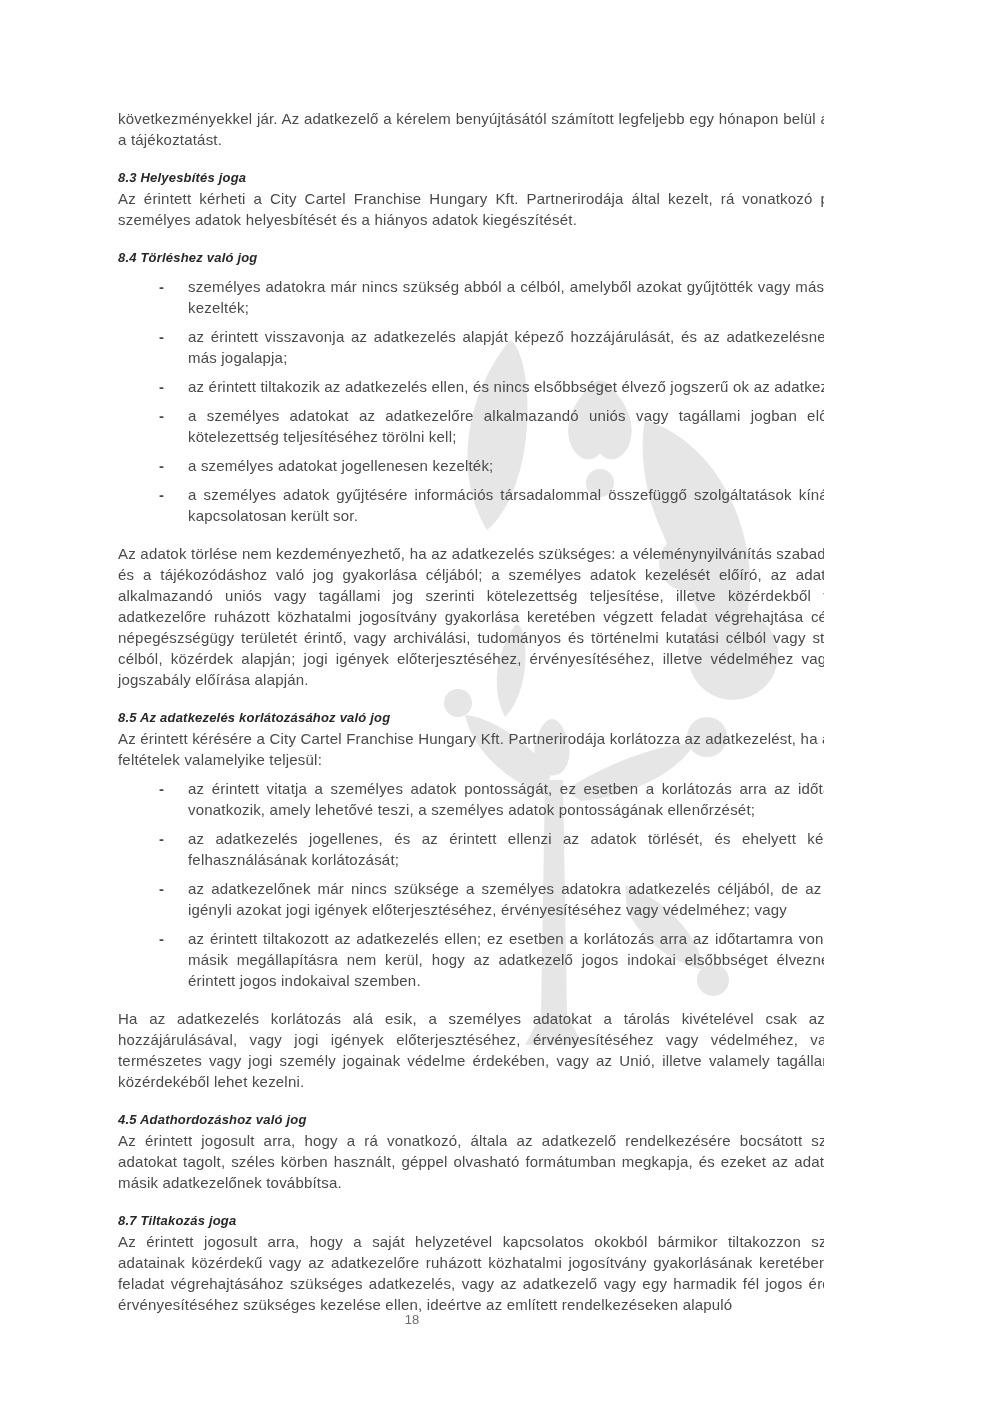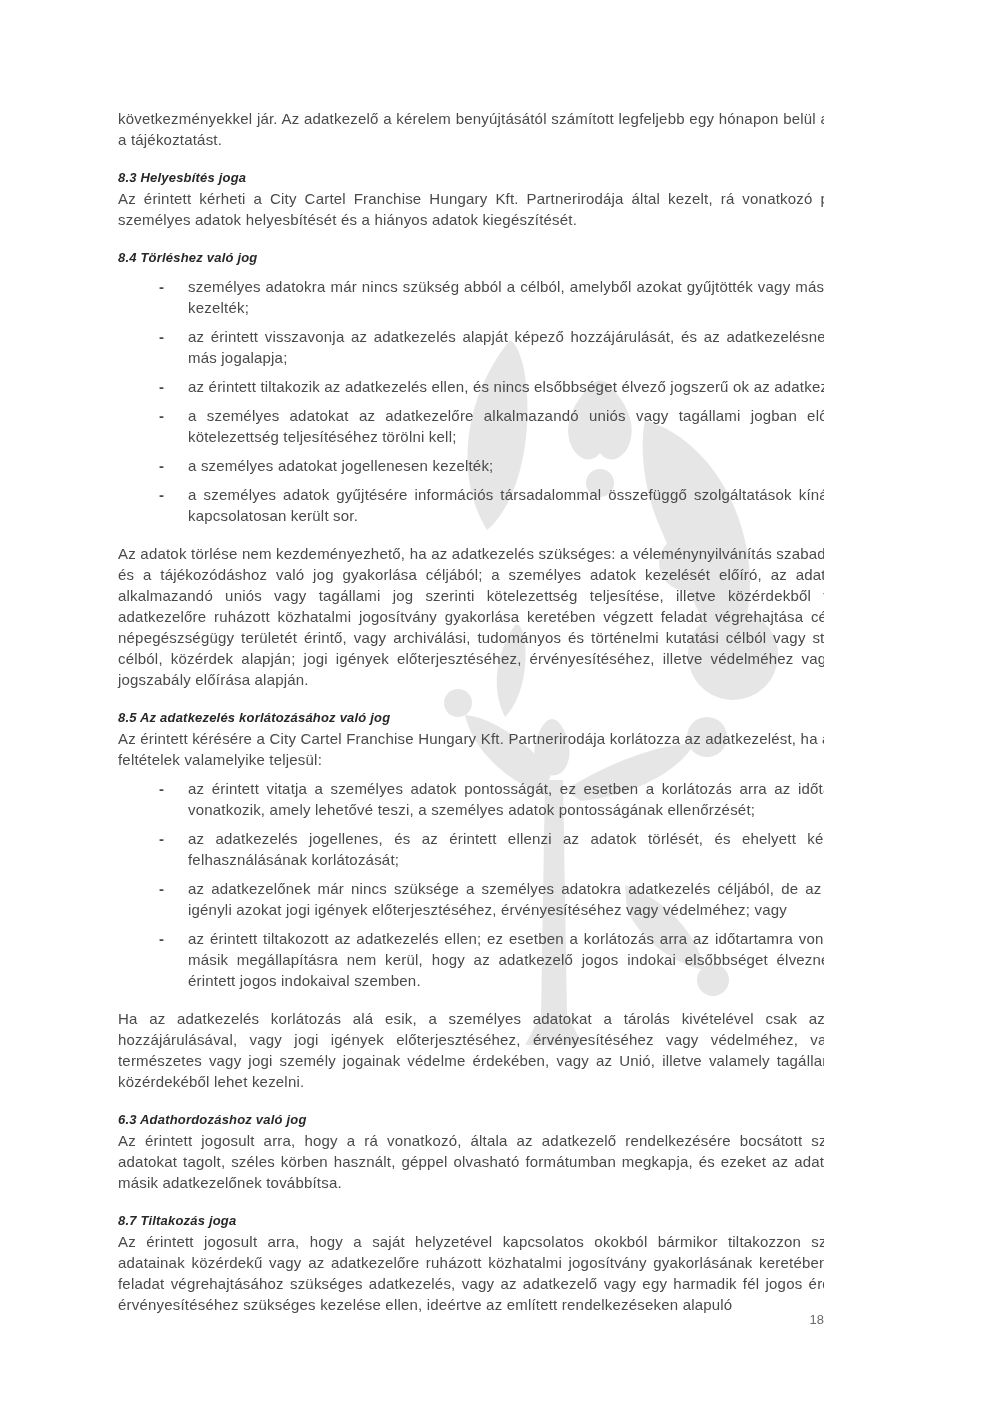--- a/index.html
+++ b/index.html
@@ -59,21 +59,21 @@
     left: 33px;
     top: 0;
     font-weight: bold;
     color: #4a4a4a;
   }
   .page-number {
     position: absolute;
     left: 0;
     top: 1312px;
     width: 100%;
-    text-align: right;
+    text-align: center;
     font-size: 13px;
     color: #6a6a6a;
     z-index: 1;
   }
 </style>
 </head>
 <body>
 
 <div class="page">
 
@@ -127,21 +127,21 @@
     <h3 class="sec-head block-gap">8.5  Az adatkezelés korlátozásához való jog</h3>
     <p>Az érintett kérésére a City Cartel Franchise Hungary Kft. Partnerirodája korlátozza az adatkezelést, ha az alábbi feltételek valamelyike teljesül:</p>
     <ul class="dash-list">
       <li>az érintett vitatja a személyes adatok pontosságát, ez esetben a korlátozás arra az időtartamra vonatkozik, amely lehetővé teszi, a személyes adatok pontosságának ellenőrzését;</li>
       <li>az adatkezelés jogellenes, és az érintett ellenzi az adatok törlését, és ehelyett kéri azok felhasználásának korlátozását;</li>
       <li>az adatkezelőnek már nincs szüksége a személyes adatokra adatkezelés céljából, de az érintett igényli azokat jogi igények előterjesztéséhez, érvényesítéséhez vagy védelméhez; vagy</li>
       <li>az érintett tiltakozott az adatkezelés ellen; ez esetben a korlátozás arra az időtartamra vonatkozik, másik megállapításra nem kerül, hogy az adatkezelő jogos indokai elsőbbséget élveznek-e az érintett jogos indokaival szemben.</li>
     </ul>
     <p class="block-gap">Ha az adatkezelés korlátozás alá esik, a személyes adatokat a tárolás kivételével csak az érintett hozzájárulásával, vagy jogi igények előterjesztéséhez, érvényesítéséhez vagy védelméhez, vagy más természetes vagy jogi személy jogainak védelme érdekében, vagy az Unió, illetve valamely tagállam fontos közérdekéből lehet kezelni.</p>
 
-    <h3 class="sec-head block-gap">6.3 Adathordozáshoz való jog</h3>
+    <h3 class="sec-head block-gap">4.5 Adathordozáshoz való jog</h3>
     <p>Az érintett jogosult arra, hogy a rá vonatkozó, általa az adatkezelő rendelkezésére bocsátott személyes adatokat tagolt, széles körben használt, géppel olvasható formátumban megkapja, és ezeket az adatokat egy másik adatkezelőnek továbbítsa.</p>
 
     <h3 class="sec-head block-gap">8.7 Tiltakozás joga</h3>
     <p>Az érintett jogosult arra, hogy a saját helyzetével kapcsolatos okokból bármikor tiltakozzon személyes adatainak közérdekű vagy az adatkezelőre ruházott közhatalmi jogosítvány gyakorlásának keretében végzett feladat végrehajtásához szükséges adatkezelés, vagy az adatkezelő vagy egy harmadik fél jogos érdekeinek érvényesítéséhez szükséges kezelése ellen, ideértve az említett rendelkezéseken alapuló</p>
 
   </div>
 
   <div class="page-number">18</div>
 
 </div>

